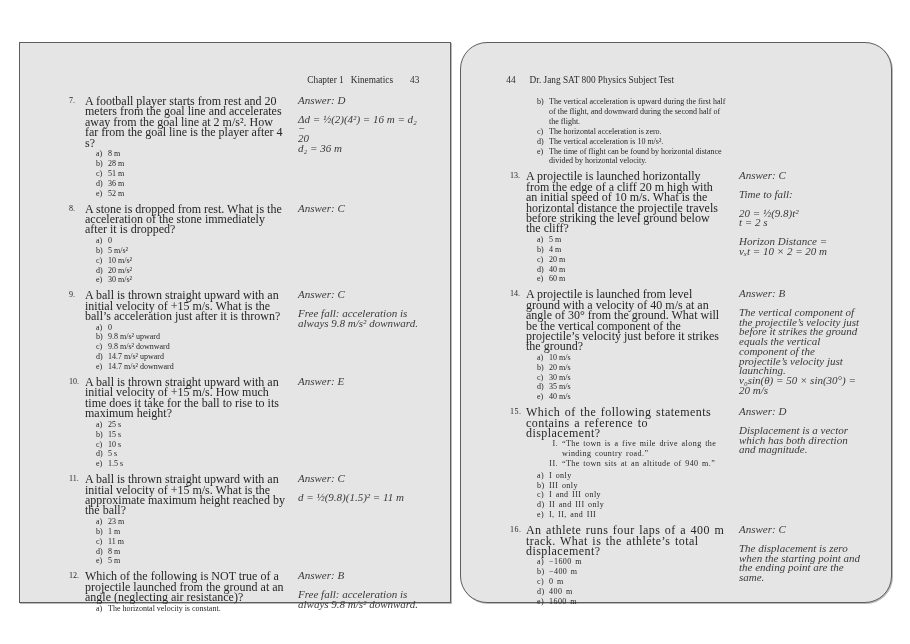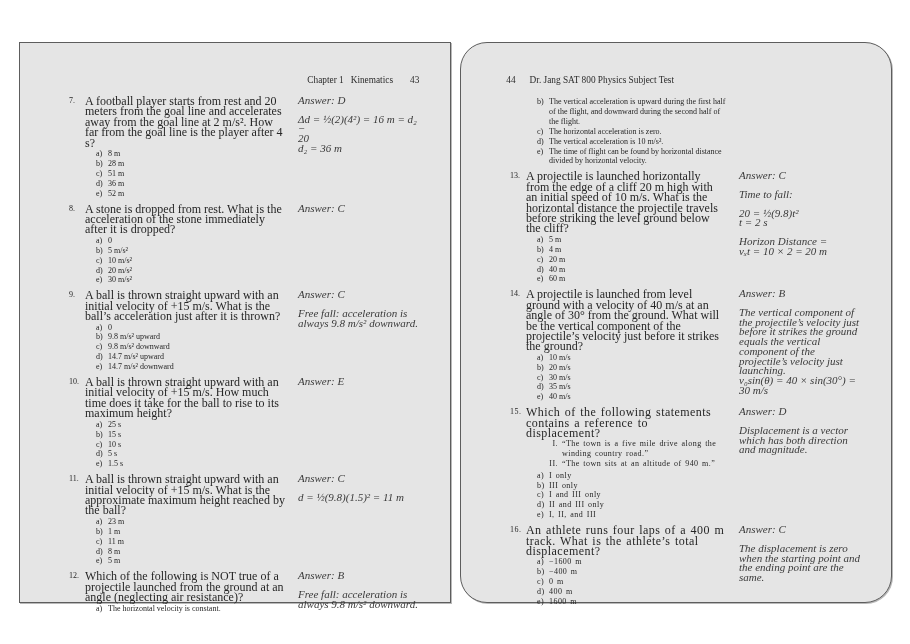--- a/index.html
+++ b/index.html
@@ -352,21 +352,21 @@
             <div class="opt">
               <span class="olet">e)</span>
               <div class="otext">40 m/s</div>
             </div>
           </div>
         </div>
         <div class="qanswer">
           <div class="ans-label">Answer: B</div>
           <div class="note-group">
             <div class="note-line">The vertical component of the projectile’s velocity just before it strikes the ground equals the vertical component of the projectile’s velocity just launching.</div>
-            <div class="note-line">v₀sin(θ) = 40 × sin(30°) = 30 m/s</div>
+            <div class="note-line">v₀sin(θ) = 50 × sin(30°) = 20 m/s</div>
           </div>
         </div>
       </div>
       <div class="qblock spaced">
         <div class="qmain">
           <div class="qrow">
             <span class="qnum">15.</span>
             <div class="qtext">Which of the following statements contains a reference to displacement?</div>
           </div>
           <div class="stmts">

